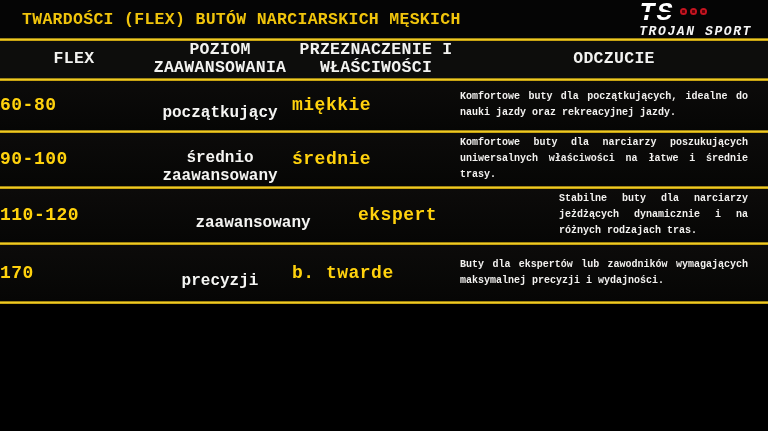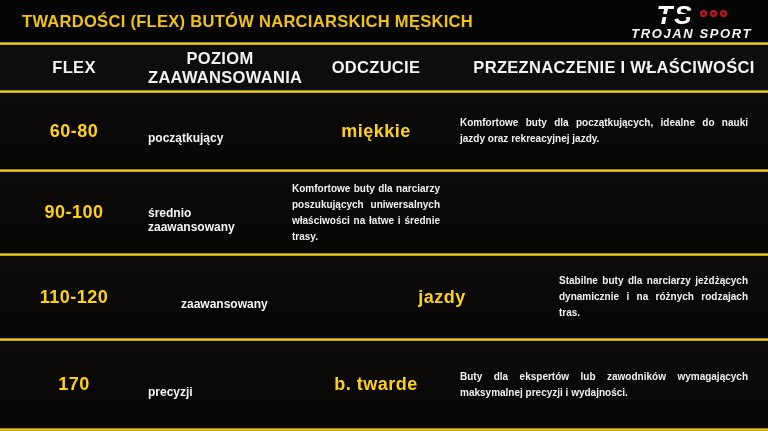--- a/index.html
+++ b/index.html
@@ -4,25 +4,26 @@
 <style>
   html, body {
     margin: 0;
     padding: 0;
     background: #000;
     font-family: "Liberation Sans", sans-serif;
   }
   .page {
     position: relative;
     width: 768px;
-    height: 431px;
+    height: 304px;
     background: #3b82f6;
     display: flex;
     flex-direction: column;
     overflow: hidden;
+    font-family: Liberation Mono, monospace;
   }
   
   .title-bar {
     height: 42px;
     background: #050505;
     display: flex;
     align-items: center;
     justify-content: space-between;
     padding: 0 10px 0 22px;
     box-sizing: border-box;
@@ -31,21 +32,21 @@
     margin: 0;
     font-size: 16.5px;
     font-weight: bold;
     letter-spacing: 0.3px;
     color: #f0c40c;
     white-space: nowrap;
   }
   .logo {
     display: flex;
     flex-direction: column;
-    align-items: center;
+    align-items: flex-start;
     padding-right: 6px;
     line-height: 1;
   }
   .logo-top {
     display: flex;
     align-items: center;
     gap: 6px;
   }
   .logo-ts {
     position: relative;
@@ -105,26 +106,26 @@
     letter-spacing: 0.3px;
     text-align: center;
     line-height: 1.12;
     white-space: pre-line;
   }
   .flex-val, .feel-val {
     color: #ffd20d;
     font-weight: bold;
     font-size: 18px;
     letter-spacing: 0.5px;
-    text-align: center;
   }
   .level-val {
     color: #f5f5f3;
     font-weight: bold;
-    font-size: 12px;
+    font-size: 16px;
+    text-align: center;
     line-height: 1.15;
     white-space: pre-line;
     margin-top: 16px;
   }
   .desc {
     color: #f2f1ef;
     font-weight: bold;
     font-size: 10px;
     line-height: 1.6;
     text-align: justify;
@@ -151,48 +152,49 @@
       <span class="logo-name">TROJAN SPORT</span>
     </div>
   </header>
 
   <div class="hr"></div>
 
   <div class="row head">
     <div class="col-head">FLEX</div>
     <div class="col-head">POZIOM
 ZAAWANSOWANIA</div>
+    <div class="col-head">PRZEZNACZENIE I WŁAŚCIWOŚCI</div>
     <div class="col-head">ODCZUCIE</div>
-    <div class="col-head">PRZEZNACZENIE I WŁAŚCIWOŚCI</div>
   </div>
 
   <div class="hr"></div>
 
   <div class="row r1">
     <div class="flex-val">60-80</div>
     <div class="level-val">początkujący</div>
     <div class="feel-val">miękkie</div>
     <div class="desc">Komfortowe buty dla początkujących, idealne do nauki jazdy oraz rekreacyjnej jazdy.</div>
   </div>
 
   <div class="hr"></div>
 
   <div class="row r2">
     <div class="flex-val">90-100</div>
     <div class="level-val">średnio
 zaawansowany</div>
+    <div class="feel-val">średnie</div>
     <div class="desc">Komfortowe buty dla narciarzy poszukujących uniwersalnych właściwości na łatwe i średnie trasy.</div>
   </div>
 
   <div class="hr"></div>
 
   <div class="row r3">
     <div class="flex-val">110-120</div>
     <div class="level-val">zaawansowany</div>
-    <div class="feel-val">jazdy</div>
+    <div class="feel-val">ekspert</div>
     <div class="desc">Stabilne buty dla narciarzy jeżdżących dynamicznie i na różnych rodzajach tras.</div>
   </div>
 
   <div class="hr"></div>
 
   <div class="row r4">
     <div class="flex-val">170</div>
     <div class="level-val">precyzji</div>
     <div class="feel-val">b. twarde</div>
     <div class="desc">Buty dla ekspertów lub zawodników wymagających maksymalnej precyzji i wydajności.</div>

